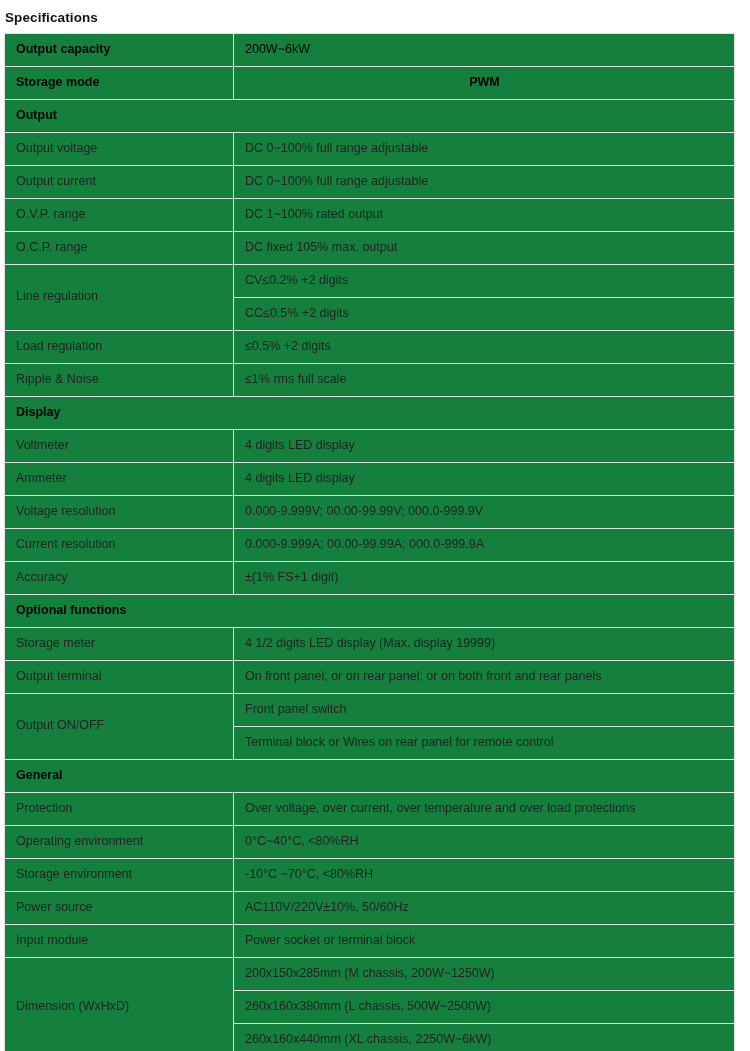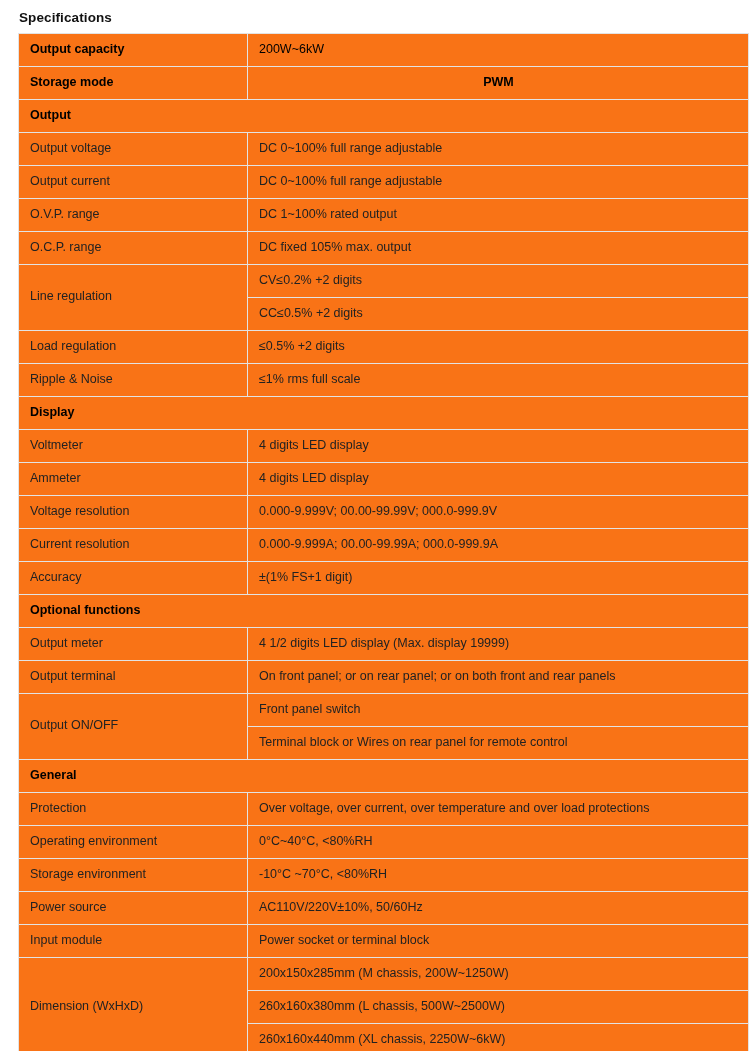--- a/index.html
+++ b/index.html
@@ -12,21 +12,21 @@
     height: 1051px;
     font-family: "Liberation Sans", sans-serif;
     color: #1a1a1a;
     -webkit-font-smoothing: antialiased;
   }
   #page {
     position: relative;
     width: 626px;
     height: 1051px;
     box-sizing: border-box;
-    padding: 0 18px;
+    padding: 0 4px;
   }
   .page-title {
     font-size: 13.5px;
     font-weight: bold;
     color: #111111;
     line-height: 1;
     padding: 11px 0 8px 1px;
     letter-spacing: 0.1px;
   }
   table.spec-table {
@@ -37,21 +37,21 @@
     color: #222222;
   }
   table.spec-table col.col-label { width: 229px; }
   table.spec-table col.col-value { width: 501px; }
 
   table.spec-table td {
     border: 1px solid #e3e3e3;
     padding: 8px 10px 8px 11px;
     vertical-align: middle;
     line-height: 1.25;
-    background: #f97316;
+    background: #15803d;
     height: 16px;
   }
   td.label-cell {
     color: #222222;
   }
   td.value-cell {
     color: #222222;
   }
   tr.strong-row td {
     font-weight: bold;
@@ -148,21 +148,21 @@
           <td class="value-cell">0.000-9.999A; 00.00-99.99A; 000.0-999.9A</td>
         </tr>
         <tr>
           <td class="label-cell">Accuracy</td>
           <td class="value-cell">±(1% FS+1 digit)</td>
         </tr>
         <tr>
           <td class="section-cell" colspan="2">Optional functions</td>
         </tr>
         <tr>
-          <td class="label-cell">Output meter</td>
+          <td class="label-cell">Storage meter</td>
           <td class="value-cell">4 1/2 digits LED display (Max. display 19999)</td>
         </tr>
         <tr>
           <td class="label-cell">Output terminal</td>
           <td class="value-cell">On front panel; or on rear panel; or on both front and rear panels</td>
         </tr>
         <tr>
           <td class="label-cell span-label" rowspan="2">Output ON/OFF</td>
           <td class="value-cell">Front panel switch</td>
         </tr>

